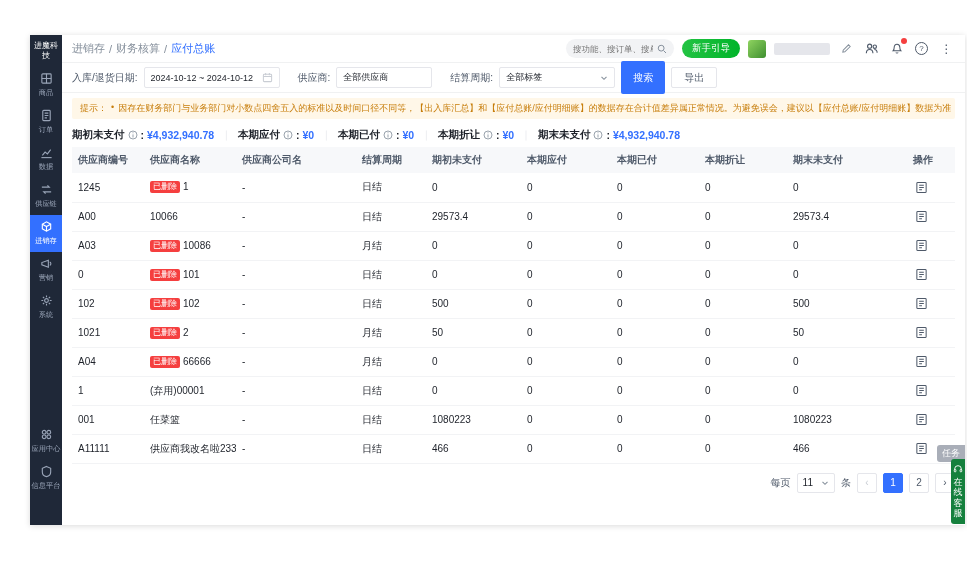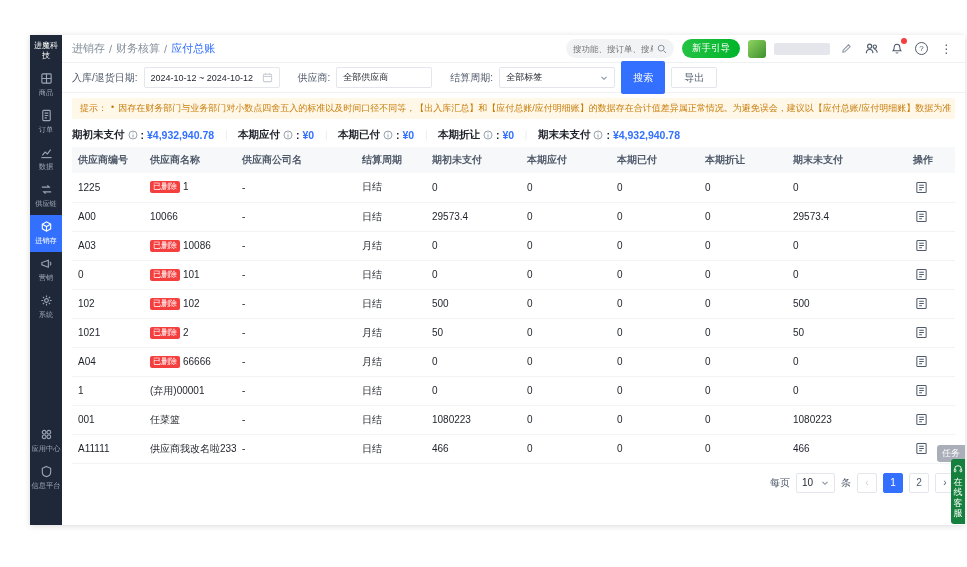--- a/index.html
+++ b/index.html
@@ -384,21 +384,21 @@
             <th>期初未支付</th>
             <th>本期应付</th>
             <th>本期已付</th>
             <th>本期折让</th>
             <th>期末未支付</th>
             <th>操作</th>
           </tr>
         </thead>
         <tbody>
               <tr>
-                <td>1225</td>
+                <td>1245</td>
                 <td><span class="del-badge">已删除</span>1</td>
                 <td>-</td>
                 <td>日结</td>
                 <td>0</td>
                 <td>0</td>
                 <td>0</td>
                 <td>0</td>
                 <td>0</td>
                 <td><span class="op-btn">
                     <svg width="13" height="13" viewBox="0 0 14 14" fill="none" stroke="currentColor" stroke-width="1.1">
@@ -560,21 +560,21 @@
                     </svg>
                   </span></td>
               </tr>
             </tbody>
       </table>
     </div>
 
     <div class="pager">
       <span>每页</span>
       <div class="per-page-select">
-        <span>10</span>
+        <span>11</span>
         <span>
               <svg width="8" height="8" viewBox="0 0 8 8" fill="none" stroke="#86909C" stroke-width="1.1">
                 <path d="M1.5 2.8L4 5.3l2.5-2.5"></path>
               </svg>
             </span>
       </div>
       <span>条</span>
       <span class="page-btn disabled">
             <span>‹</span>
           </span>

